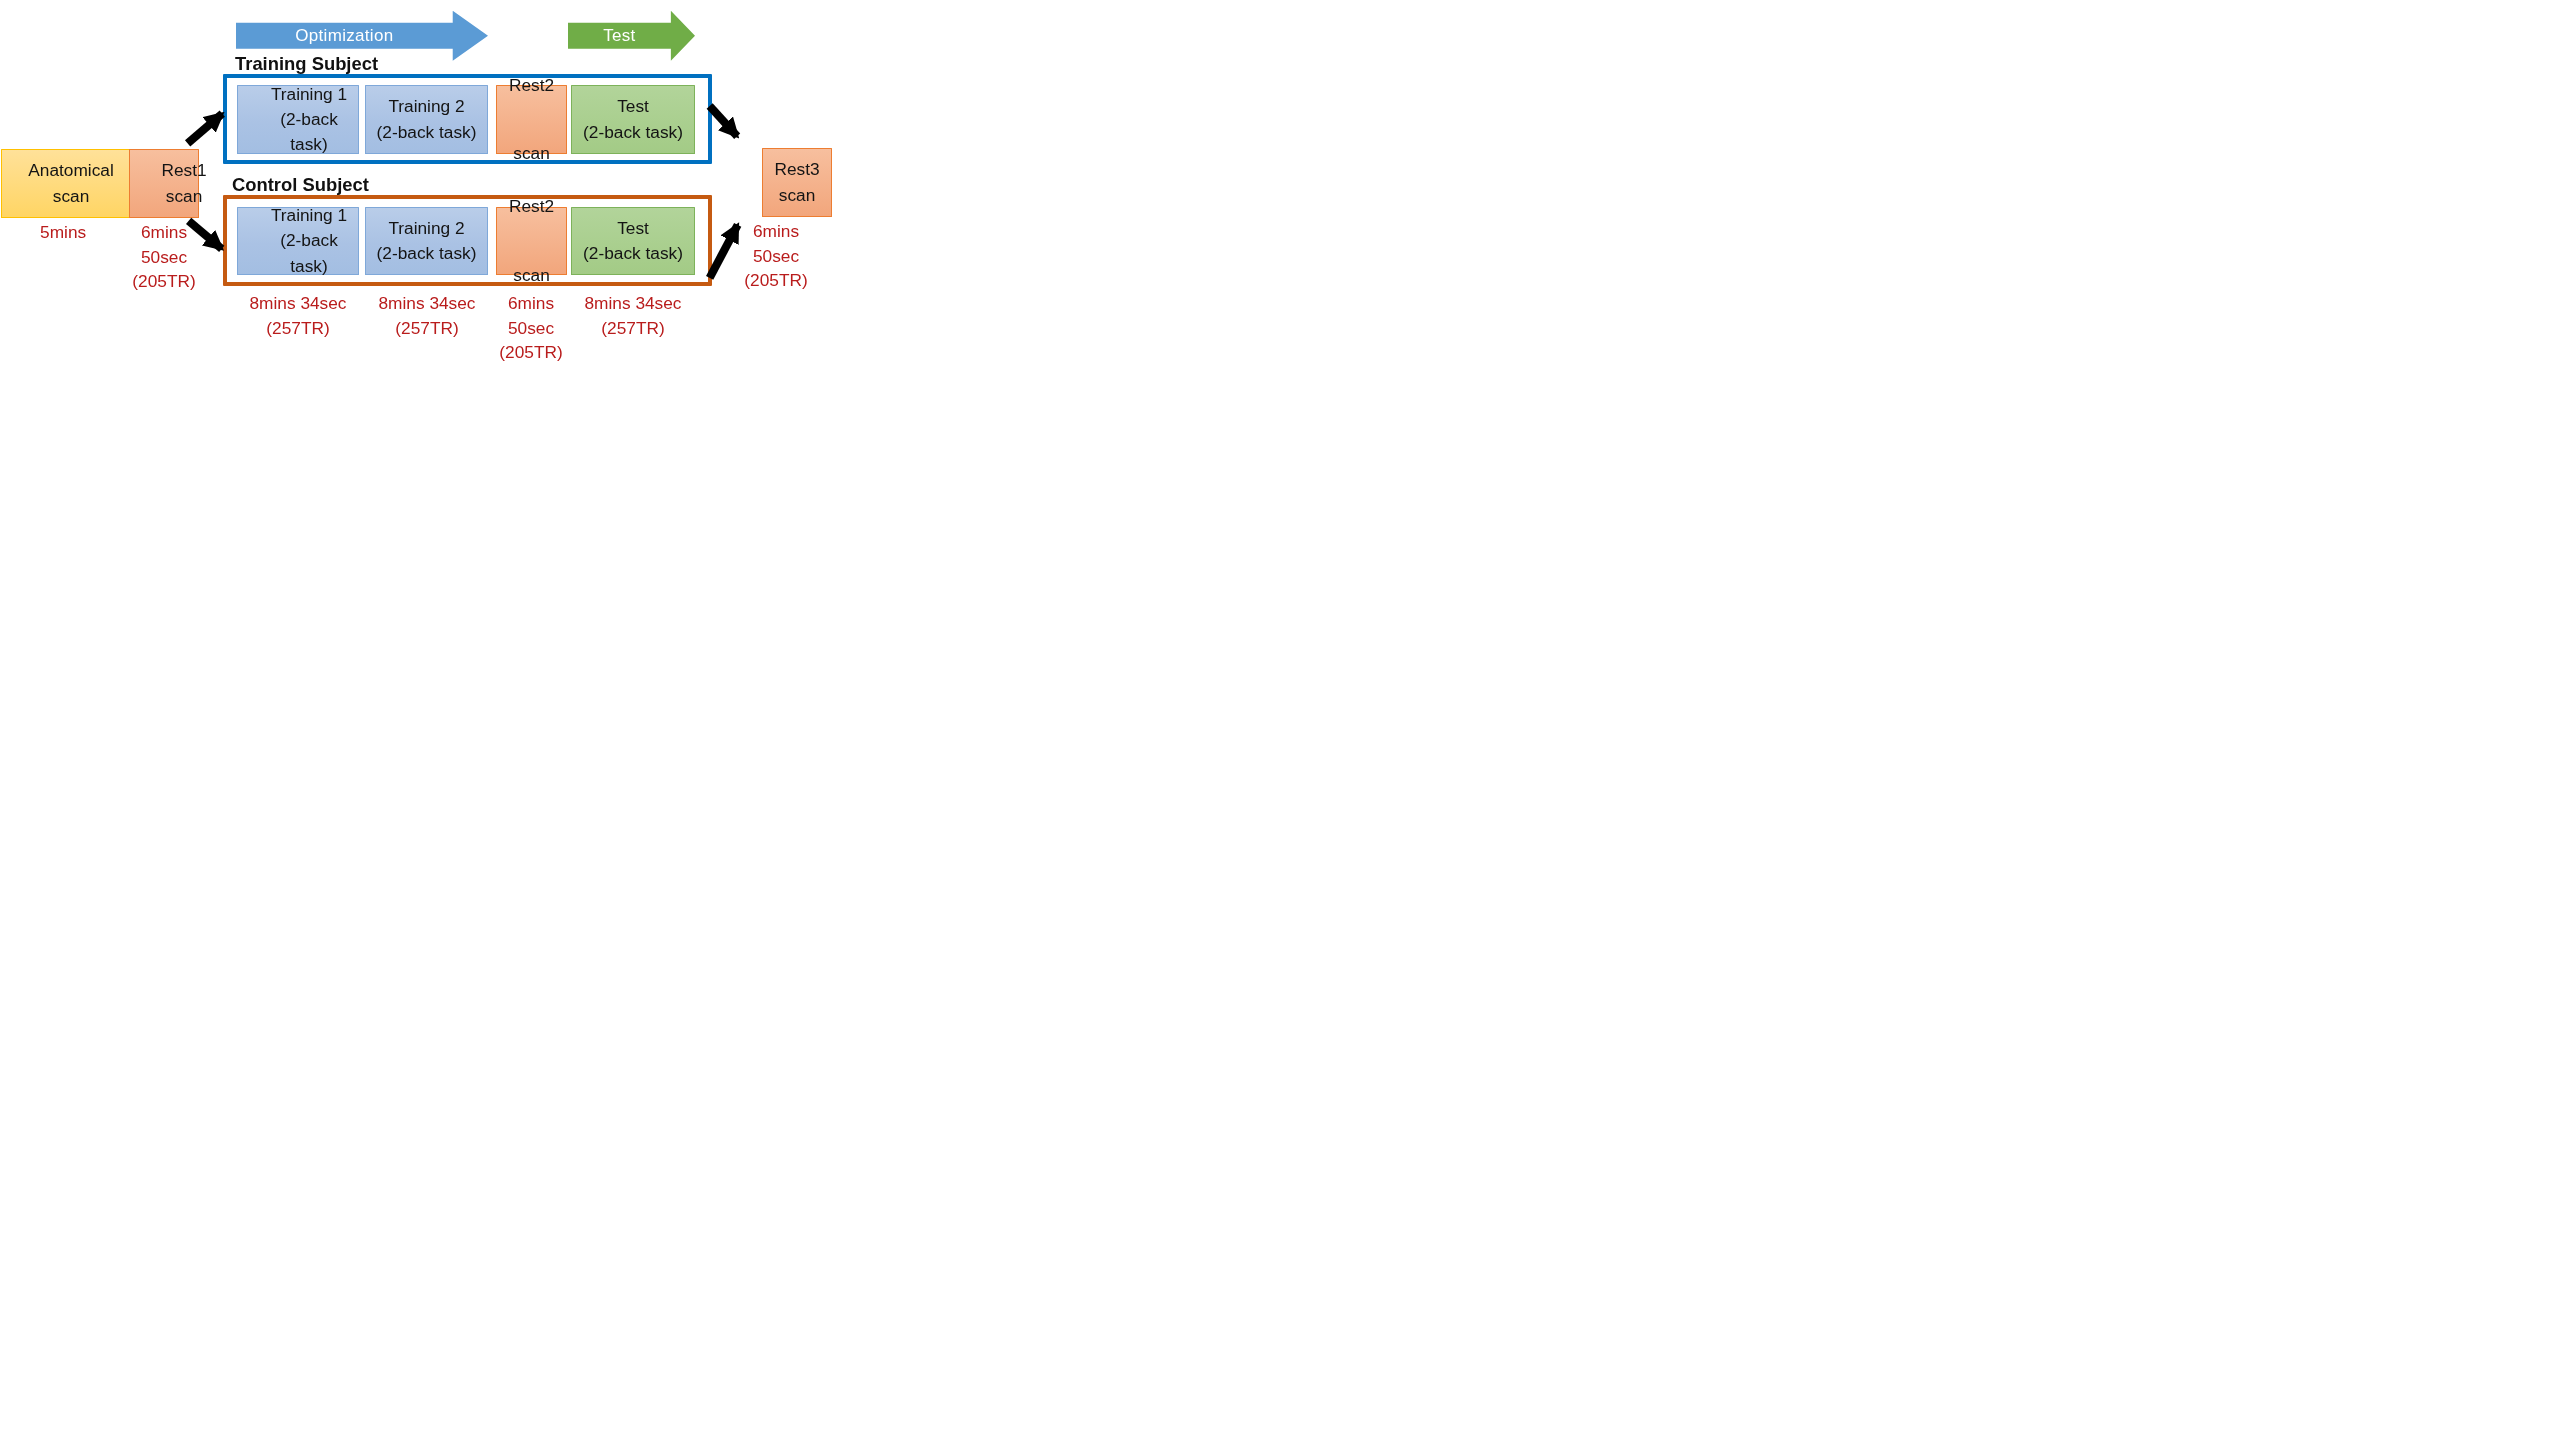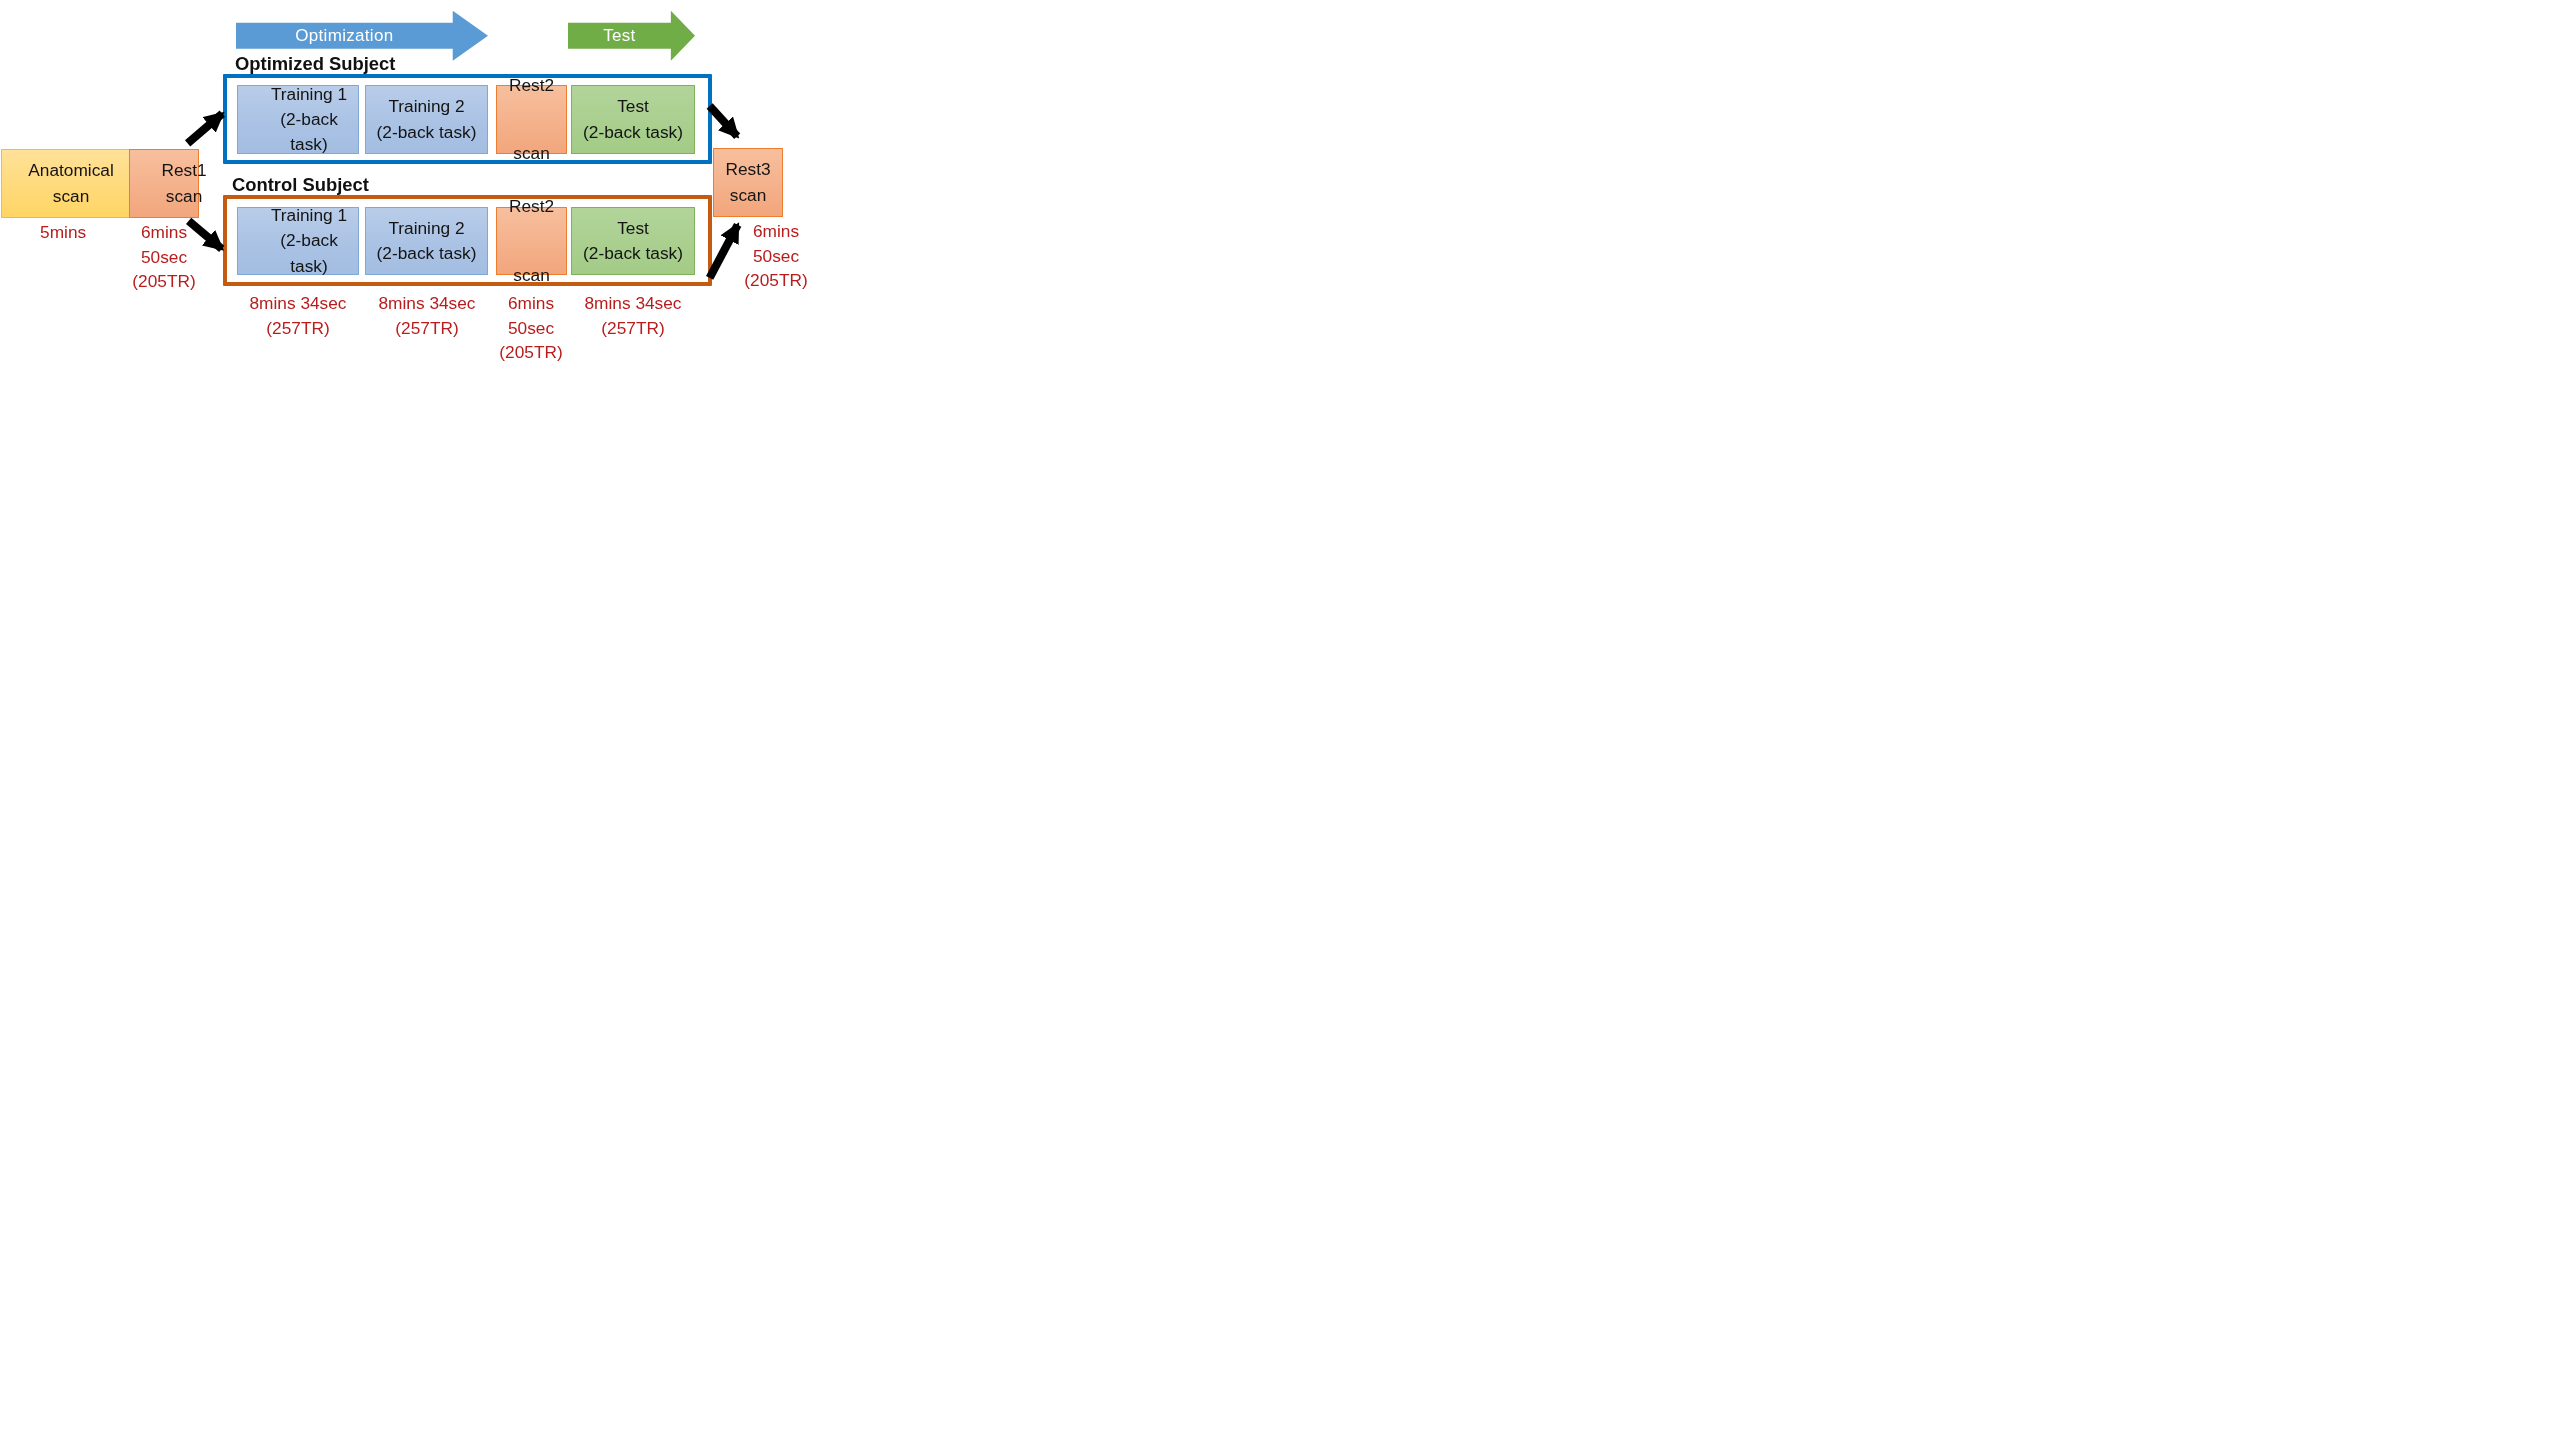--- a/index.html
+++ b/index.html
@@ -46,21 +46,21 @@
   .task.yellow{background:linear-gradient(180deg,#FFE199 0%,#FFD564 100%);border:1px solid #FFC000;}
   .row1{top:85px;height:69px;}
   .row2{top:207px;height:68px;}
   .c1{left:237px;width:122px;padding-left:22px;}
   .c2{left:365px;width:123px;}
   .c3{left:496px;width:71px;gap:43px;}
   .c4{left:571px;width:124px;}
   
   #box-anatomical{left:0.5px;top:149px;width:141px;height:69px;}
   #box-rest1{left:129px;top:149px;width:70px;height:69px;padding-left:40px;}
-  #box-rest3{left:713px;top:148px;width:70px;height:69px;}
+  #box-rest3{left:762px;top:148px;width:70px;height:69px;}
   
   .dur{
     position:absolute;text-align:center;font-size:17.3px;line-height:24.5px;color:#b91c1c;white-space:nowrap;
   }
   #dur-anatomical{left:7.1px;top:220px;width:112px;}
   #dur-rest1{left:108px;top:220px;width:112px;}
   #dur-rest3{left:720px;top:219px;width:112px;}
   #dur-training1{left:234px;top:291px;width:128px;}
   #dur-training2{left:363px;top:291px;width:128px;}
   #dur-rest2{left:475px;top:291px;width:112px;}
@@ -75,21 +75,21 @@
 
   <div class="banner-arrow" id="arrow-optimization">
     <div class="shape"></div>
     <div class="lbl">Optimization</div>
   </div>
   <div class="banner-arrow" id="arrow-test">
     <div class="shape"></div>
     <div class="lbl">Test</div>
   </div>
 
-  <div class="group-title" id="opt-title">Optimized Subject</div>
+  <div class="group-title" id="opt-title">Training Subject</div>
   <div class="group-title" id="ctrl-title">Control Subject</div>
 
   <div class="group-frame" id="opt-frame"></div>
   <div class="group-frame" id="ctrl-frame"></div>
 
   <div class="task blue row1 c1">
     <div>Training 1</div>
     <div>(2-back task)</div>
   </div>
   <div class="task blue row1 c2">

